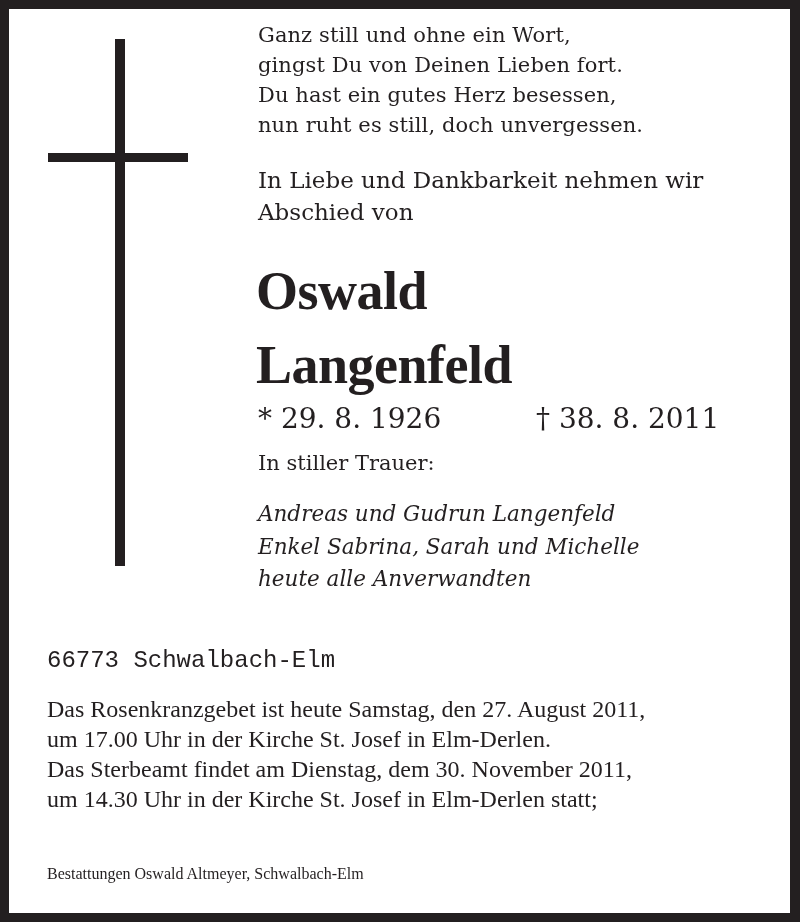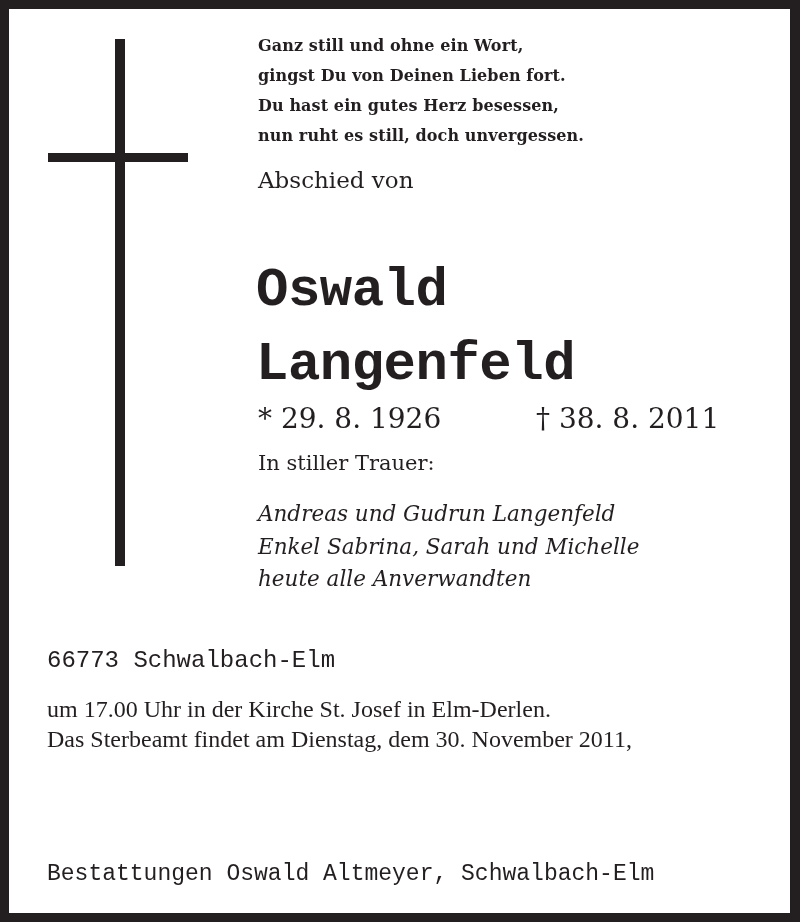--- a/index.html
+++ b/index.html
@@ -32,36 +32,35 @@
     background: #231f20;
   }
   .cross-h {
     position: absolute;
     left: 48px; top: 153px;
     width: 140px; height: 9px;
     background: #231f20;
   }
   .abs { position: absolute; white-space: nowrap; }
   .poem {
-    left: 258px; top: 31px;
-    font-size: 16px;
+    left: 258px; top: 20px;
+    font-size: 21px;
     line-height: 30px;
     letter-spacing: 0.1px;
-    font-weight: bold;
   }
   .poem div { height: 30px; }
   .farewell {
     left: 258px; top: 164px;
     font-size: 23px;
     line-height: 32px;
   }
   .farewell div { height: 32px; }
   .name {
     left: 256px;
-    font-family: Liberation Mono, monospace;
+    font-family: Liberation Serif, serif;
     font-weight: bold;
     font-size: 54px;
     line-height: 64px;
     letter-spacing: -0.5px;
   }
   .name.first { top: 259px; }
   .name.last  { top: 333px; }
   .dates {
     top: 404px;
     font-size: 28px;
@@ -89,22 +88,22 @@
   }
   .details {
     left: 47px; top: 694px;
     font-family: "Liberation Serif", "DejaVu Serif", serif;
     font-size: 24px;
     line-height: 30px;
   }
   .details div { height: 30px; }
   .undertaker {
     left: 47px; top: 859px;
-    font-family: Liberation Mono, monospace;
-    font-size: 23px;
+    font-family: Liberation Serif, serif;
+    font-size: 16px;
     line-height: 30px;
   }
 </style>
 </head>
 <body>
 
 <div class="frame"></div>
 
 <div>
   <div class="cross-v"></div>
@@ -112,37 +111,40 @@
 </div>
 
 <div class="abs poem">
   <div>Ganz still und ohne ein Wort,</div>
   <div>gingst Du von Deinen Lieben fort.</div>
   <div>Du hast ein gutes Herz besessen,</div>
   <div>nun ruht es still, doch unvergessen.</div>
 </div>
 
 <div class="abs farewell">
+  <div>In Liebe und Dankbarkeit nehmen wir</div>
   <div>Abschied von</div>
 </div>
 
 <div class="abs name first">Oswald</div>
 <div class="abs name last">Langenfeld</div>
 
 <div class="abs dates date-birth">* 29. 8. 1926</div>
 <div class="abs dates date-death">† 38. 8. 2011</div>
 
 <div class="abs mourning-label">In stiller Trauer:</div>
 
 <div class="abs mourners">
   <div>Andreas und Gudrun Langenfeld</div>
   <div>Enkel Sabrina, Sarah und Michelle</div>
   <div>heute alle Anverwandten</div>
 </div>
 
 <div class="abs place">66773 Schwalbach-Elm</div>
 
 <div class="abs details">
+  <div>Das Rosenkranzgebet ist heute Samstag, den 27. August 2011,</div>
   <div>um 17.00 Uhr in der Kirche St. Josef in Elm-Derlen.</div>
   <div>Das Sterbeamt findet am Dienstag, dem 30. November 2011,</div>
+  <div>um 14.30 Uhr in der Kirche St. Josef in Elm-Derlen statt;</div>
 </div>
 
 <div class="abs undertaker">Bestattungen Oswald Altmeyer, Schwalbach-Elm</div>
 
 </body></html>

